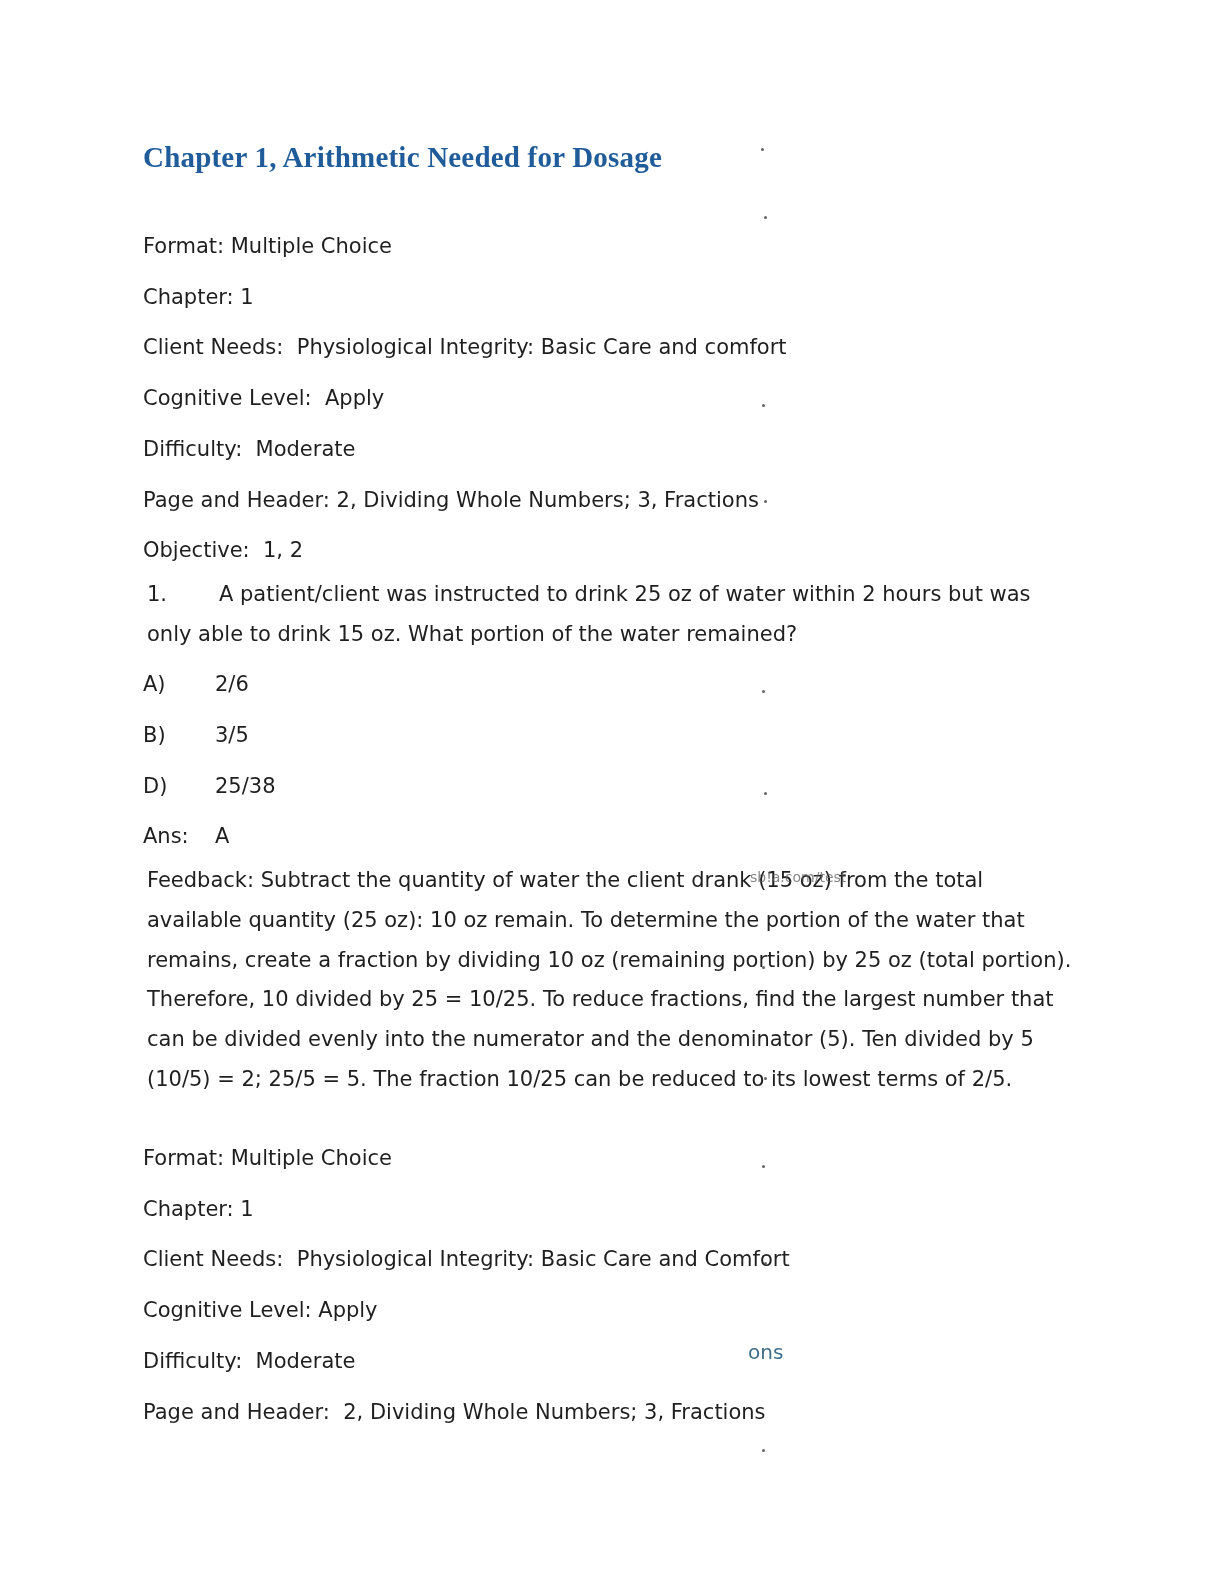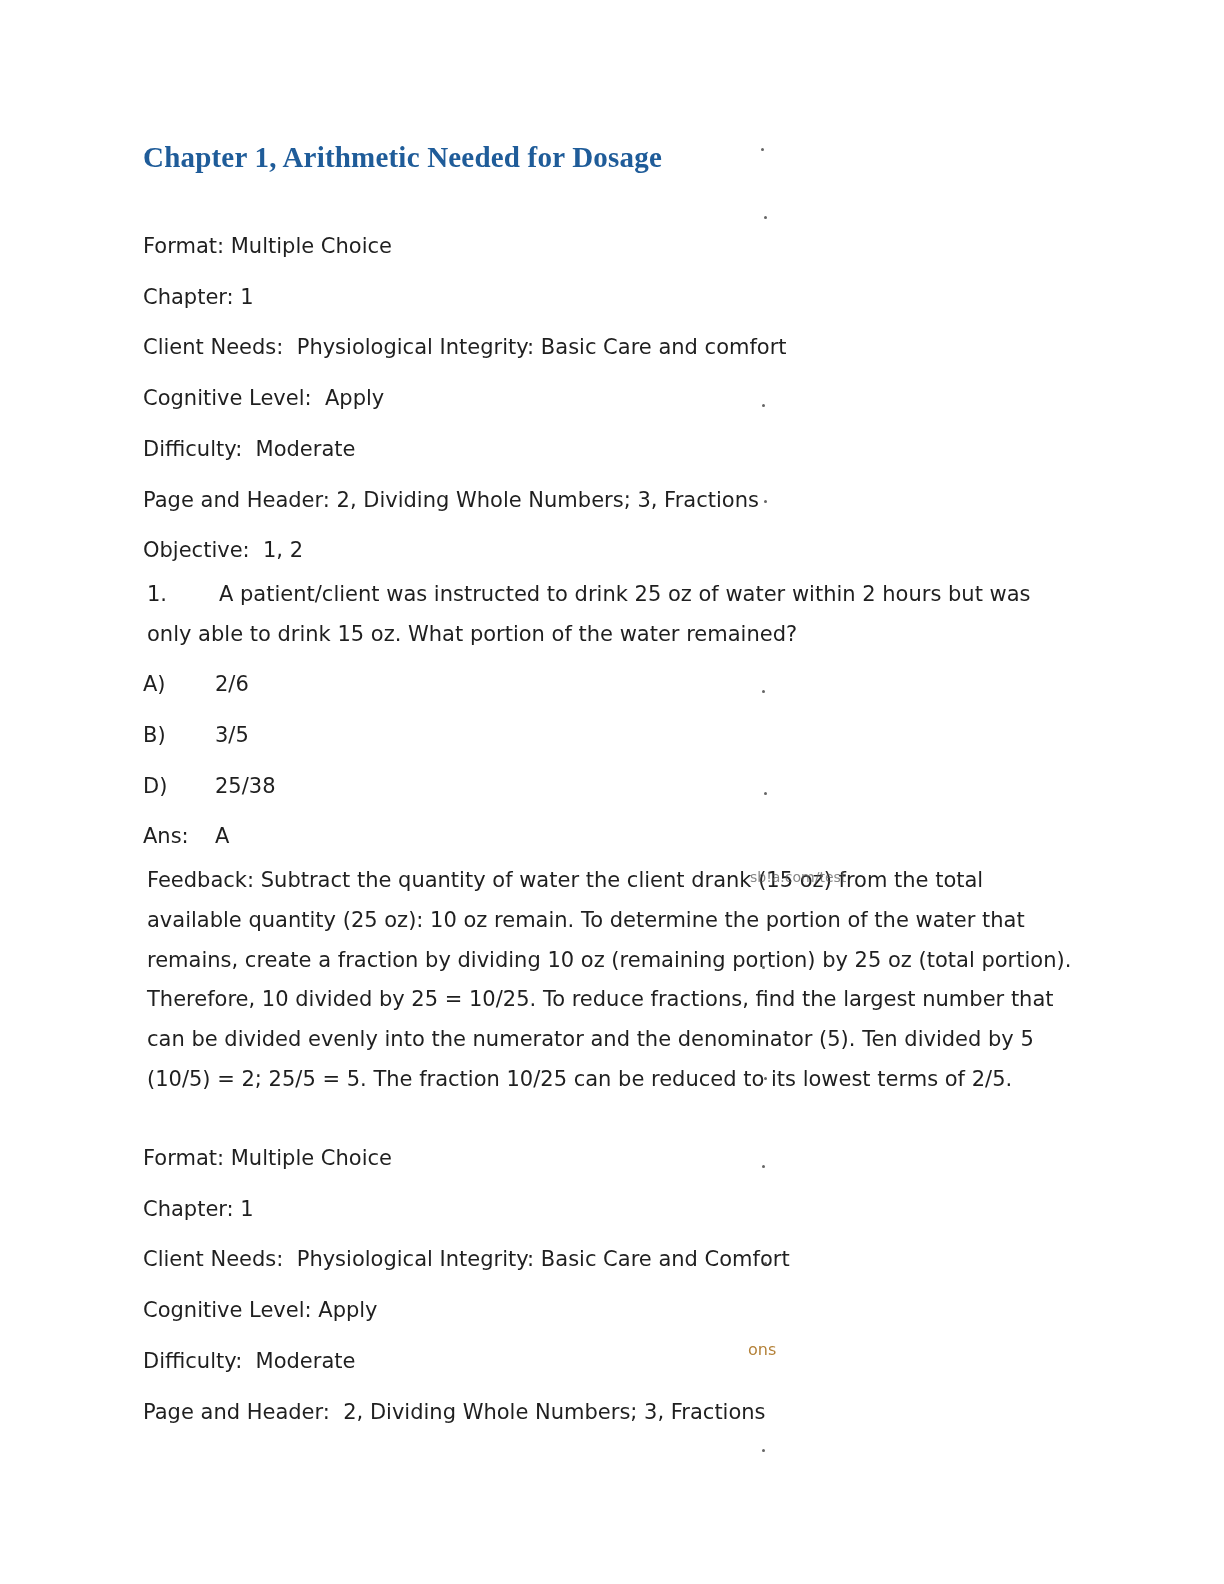--- a/index.html
+++ b/index.html
@@ -65,22 +65,22 @@
     font-size: 14px;
     color: #5f5f5f;
     opacity: 0.75;
     font-family: "DejaVu Sans", sans-serif;
     white-space: nowrap;
   }
   .watermark-bottom {
     position: absolute;
     left: 748px;
     top: 1340px;
-    font-size: 16px;
-    color: #a16207;
+    font-size: 20px;
+    color: #0c4a6e;
     opacity: 0.8;
     font-family: "DejaVu Sans", sans-serif;
     white-space: nowrap;
   }
 </style>
 </head>
 <body>
 
 <div class="page">
 

